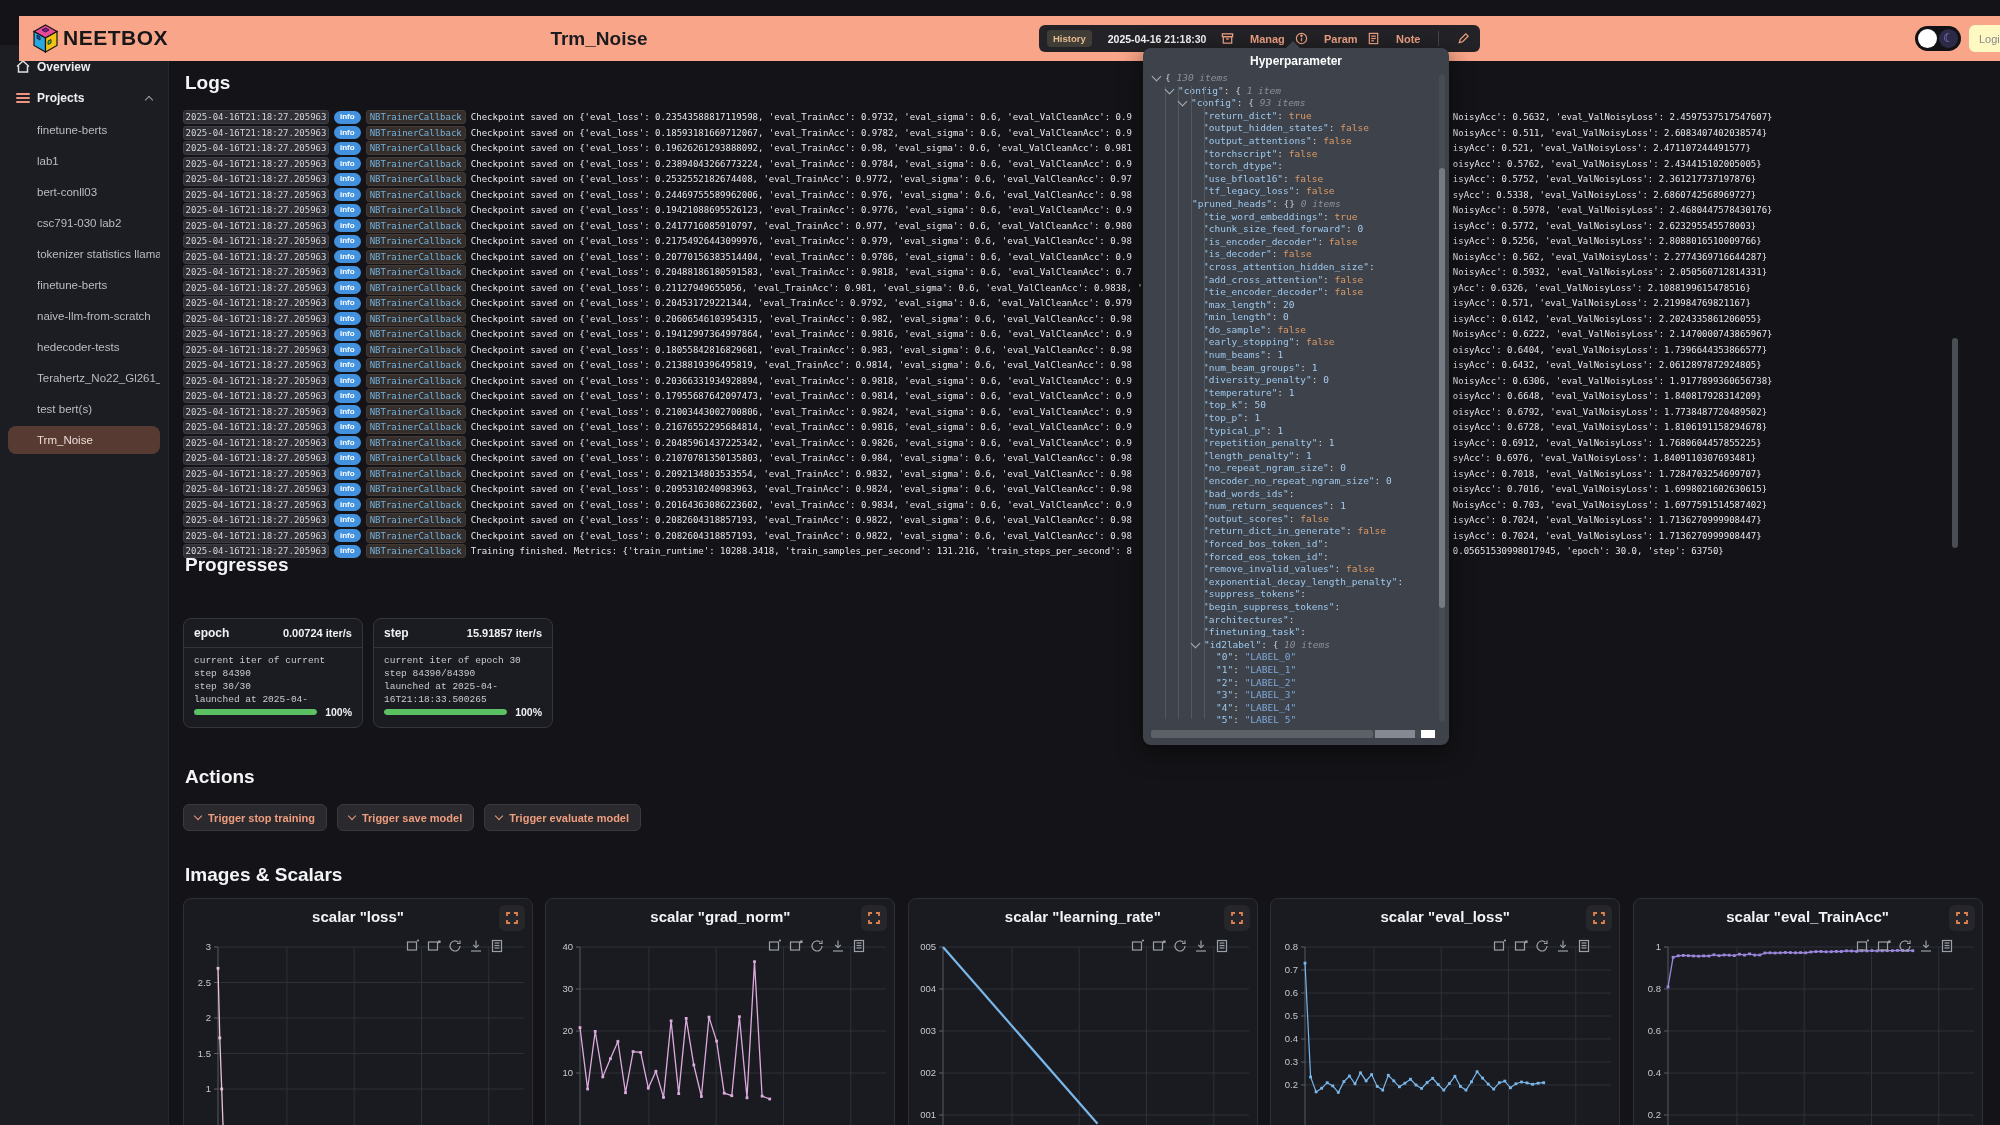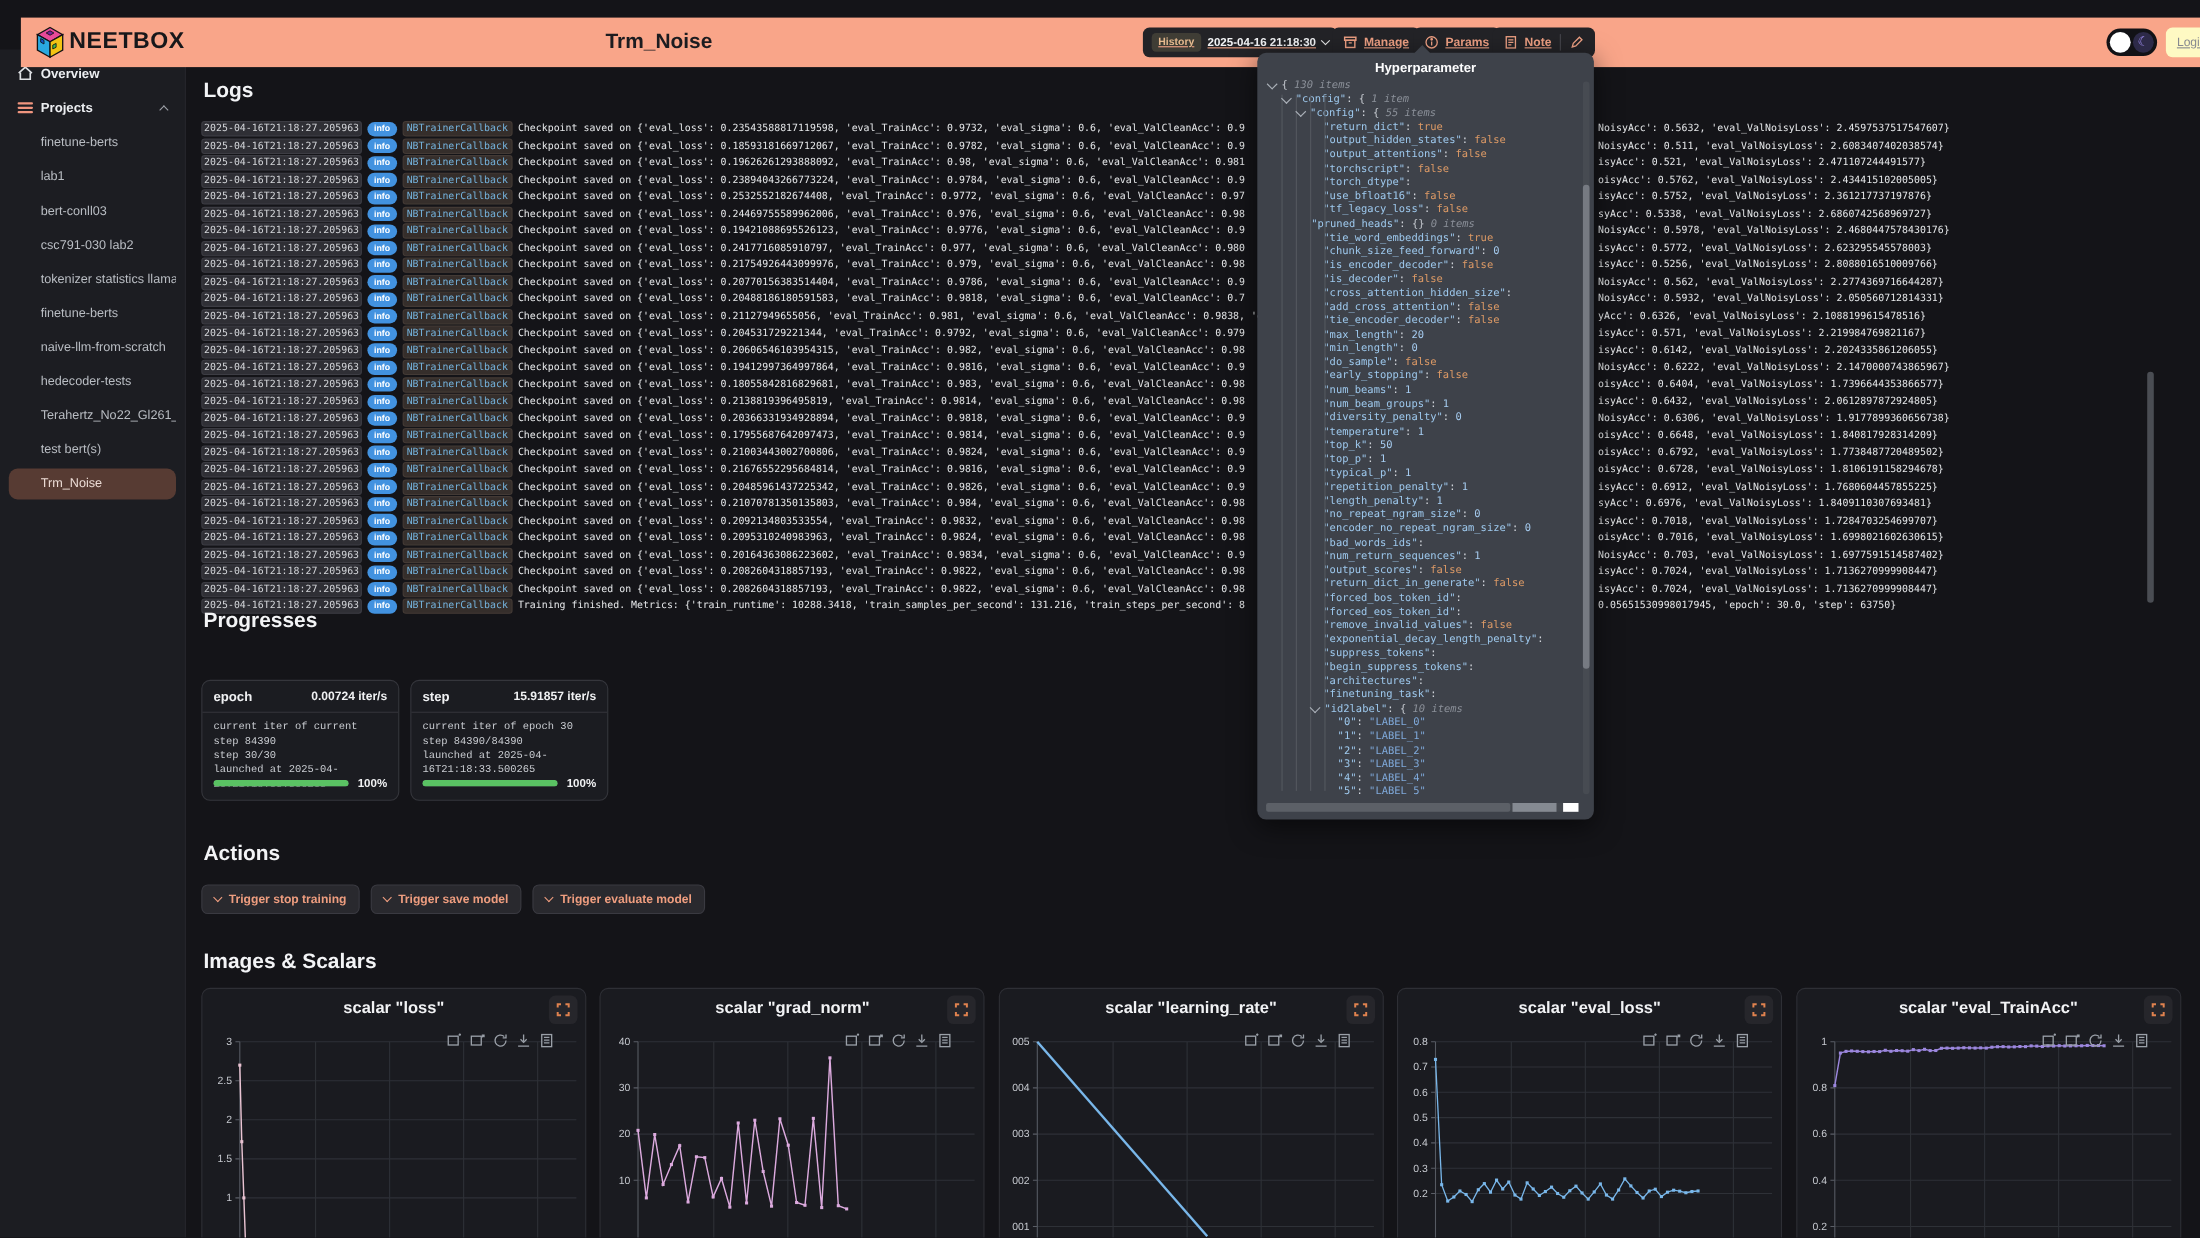--- a/index.html
+++ b/index.html
@@ -1,21 +1,21 @@
 <!DOCTYPE html>
 <html><head>
 <meta charset="utf-8">
 <style>
   html,body{margin:0;padding:0;}
   body{width:2000px;height:1125px;overflow:hidden;background:#141418;font-family:"Liberation Sans",sans-serif;position:relative;}
   
   .header{position:absolute;left:0;top:16px;width:2000px;height:45px;background:#f9a589;z-index:30;margin-left:19px;}
   .brand{position:absolute;left:44px;top:10px;font-size:21px;font-weight:bold;color:#17171a;letter-spacing:.5px;}
   .page-title{position:absolute;left:480px;top:12px;width:200px;text-align:center;font-size:19px;font-weight:bold;color:#1c1c20;}
-  .hbtn{position:absolute;top:9px;height:27px;background:#232327;border-radius:6px;display:flex;align-items:center;padding:0 10px;gap:6px;color:#f0a184;font-size:11px;font-weight:bold;box-sizing:border-box;cursor:pointer;text-decoration:underline;}
+  .hbtn{position:absolute;top:9px;height:27px;background:#232327;border-radius:6px;display:flex;align-items:center;padding:0 10px;gap:16px;color:#f0a184;font-size:11px;font-weight:bold;box-sizing:border-box;cursor:pointer;}
   .hist{left:1020px;padding:0 8px;}
   .hist-label{background:#3f3d35;color:#e6ba8f;font-size:9.5px;font-weight:bold;border-radius:4px;padding:3px 6px;}
   .hist-val{color:#f2f3f5;font-size:10.5px;font-weight:bold;}
   .chev{display:inline-block;width:5px;height:5px;border-right:1.5px solid currentColor;border-bottom:1.5px solid currentColor;transform:rotate(45deg);margin-top:-3px;}
   .chev.up{transform:rotate(225deg);margin-top:3px;}
   .hist .chev{color:#e9eaec;}
   .hic{width:13px;height:13px;flex:0 0 auto;}
   .note-div{width:1px;height:15px;background:#46464d;margin:0 2px;}
   .toggle{position:absolute;left:1896px;top:10px;width:46px;height:25px;border-radius:13px;background:#121216;cursor:pointer;}
   .knob{position:absolute;left:3px;top:3px;width:19px;height:19px;border-radius:50%;background:#ffffff;}
@@ -844,21 +844,21 @@
 <div class="popup">
   <div class="arrow"></div>
   <div class="ptitle">Hyperparameter</div>
   <div class="tree" id="tree">
     <div class="guide" style="left:14px"></div>
     <div class="guide" style="left:27px"></div>
     <div class="guide" style="left:40px"></div>
     <div class="guide" style="left:53px"></div>
   <div class="trow" style="padding-left: 2px;"><span class="tcaret"></span><span class="tbrace">{ </span><span class="tnote">130 items</span></div>
       <div class="trow" style="padding-left: 15px;"><span class="tcaret"></span><span class="tkey">"config"</span><span class="tcolon">:&nbsp;</span><span class="tbrace">{ </span><span class="tnote">1 item</span></div>
-      <div class="trow" style="padding-left: 28px;"><span class="tcaret"></span><span class="tkey">"config"</span><span class="tcolon">:&nbsp;</span><span class="tbrace">{ </span><span class="tnote">55 items</span></div>
+      <div class="trow" style="padding-left: 28px;"><span class="tcaret"></span><span class="tkey">"config"</span><span class="tcolon">:&nbsp;</span><span class="tbrace">{ </span><span class="tnote">93 items</span></div>
       <div class="trow" style="padding-left: 41px;"><span class="tspace"></span><span class="tkey">"return_dict"</span><span class="tcolon">:&nbsp;</span><span class="tb">true</span></div>
       <div class="trow" style="padding-left: 41px;"><span class="tspace"></span><span class="tkey">"output_hidden_states"</span><span class="tcolon">:&nbsp;</span><span class="tb">false</span></div>
       <div class="trow" style="padding-left: 41px;"><span class="tspace"></span><span class="tkey">"output_attentions"</span><span class="tcolon">:&nbsp;</span><span class="tb">false</span></div>
       <div class="trow" style="padding-left: 41px;"><span class="tspace"></span><span class="tkey">"torchscript"</span><span class="tcolon">:&nbsp;</span><span class="tb">false</span></div>
       <div class="trow" style="padding-left: 41px;"><span class="tspace"></span><span class="tkey">"torch_dtype"</span><span class="tcolon">:&nbsp;</span></div>
       <div class="trow" style="padding-left: 41px;"><span class="tspace"></span><span class="tkey">"use_bfloat16"</span><span class="tcolon">:&nbsp;</span><span class="tb">false</span></div>
       <div class="trow" style="padding-left: 41px;"><span class="tspace"></span><span class="tkey">"tf_legacy_loss"</span><span class="tcolon">:&nbsp;</span><span class="tb">false</span></div>
       <div class="trow" style="padding-left: 41px;"><span class="tkey">"pruned_heads"</span><span class="tcolon">:&nbsp;</span><span class="tbrace">{} </span><span class="tnote">0 items</span></div>
       <div class="trow" style="padding-left: 41px;"><span class="tspace"></span><span class="tkey">"tie_word_embeddings"</span><span class="tcolon">:&nbsp;</span><span class="tb">true</span></div>
       <div class="trow" style="padding-left: 41px;"><span class="tspace"></span><span class="tkey">"chunk_size_feed_forward"</span><span class="tcolon">:&nbsp;</span><span class="tn">0</span></div>

